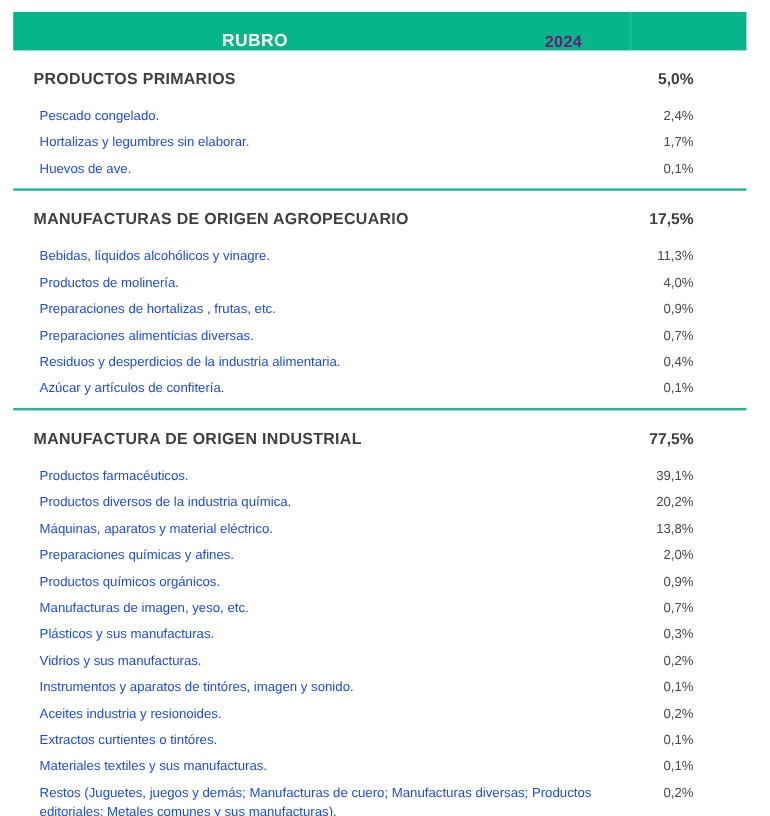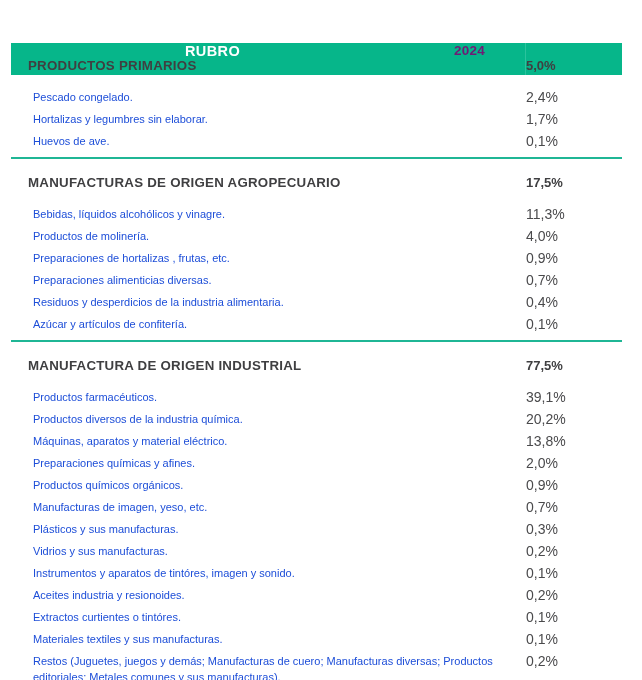--- a/index.html
+++ b/index.html
@@ -24,22 +24,21 @@
 
   
   .thead {
     position: absolute;
     left: 11px;
     top: 10px;
     width: 611px;
     height: 32px;
     background: #06b68a;
     display: flex;
-    align-items: flex-start;
-    margin-top: 33px;
+    align-items: flex-end;
   }
   .th-rubro {
     width: 403px;
     text-align: center;
     color: #ffffff;
     font-weight: bold;
     font-size: 14.5px;
     letter-spacing: 0.4px;
   }
   .th-year {
@@ -77,20 +76,21 @@
     box-sizing: border-box;
   }
 
   .row .label {
     flex: 1;
     box-sizing: border-box;
   }
 
   .row .value {
     width: 96px;
+    text-align: right;
     padding-right: 44px;
     box-sizing: border-box;
     white-space: nowrap;
   }
 
   
   .row.heading {
     height: 32px;
     align-items: center;
     padding-top: 14px;
@@ -118,21 +118,21 @@
     min-height: 22px;
     align-items: center;
   }
   .row.item .label {
     font-size: 11px;
     color: #1d4ed8;
     padding-left: 22px;
     line-height: 15.5px;
   }
   .row.item .value {
-    font-size: 14px;
+    font-size: 11px;
     color: #4a4a4c;
     line-height: 15.5px;
   }
   .row.item.tall {
     min-height: 38px;
     align-items: flex-start;
     padding-top: 3px;
   }
   .row.item.tall .value {
     padding-top: 0px;

